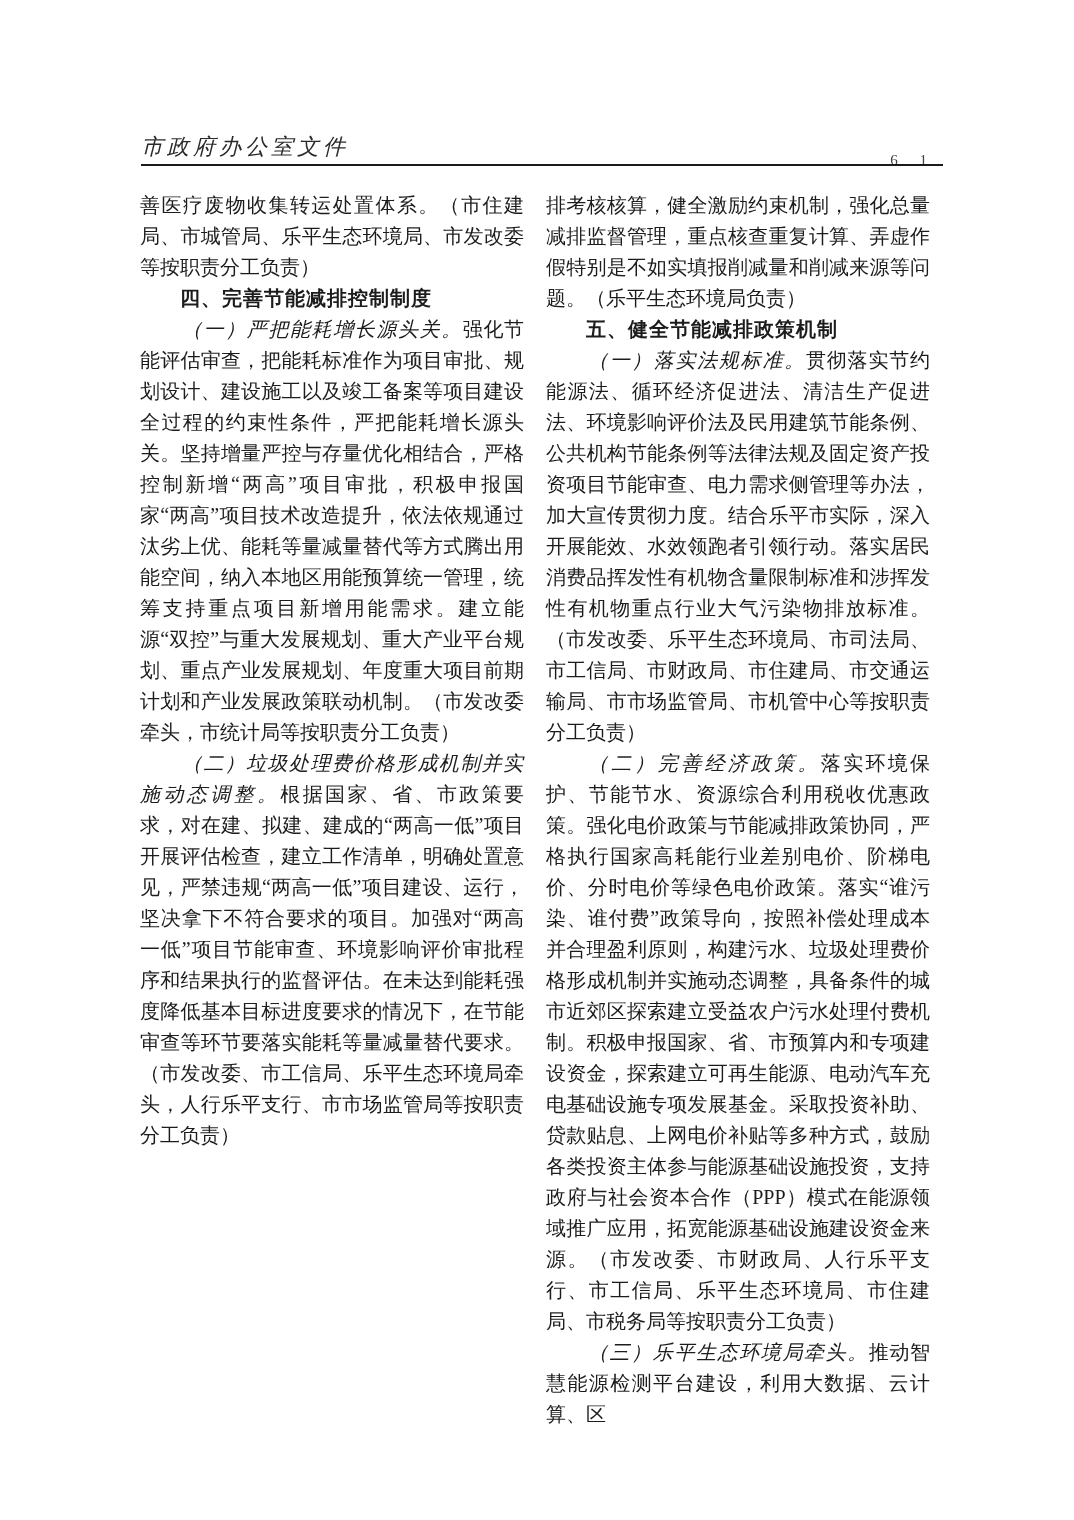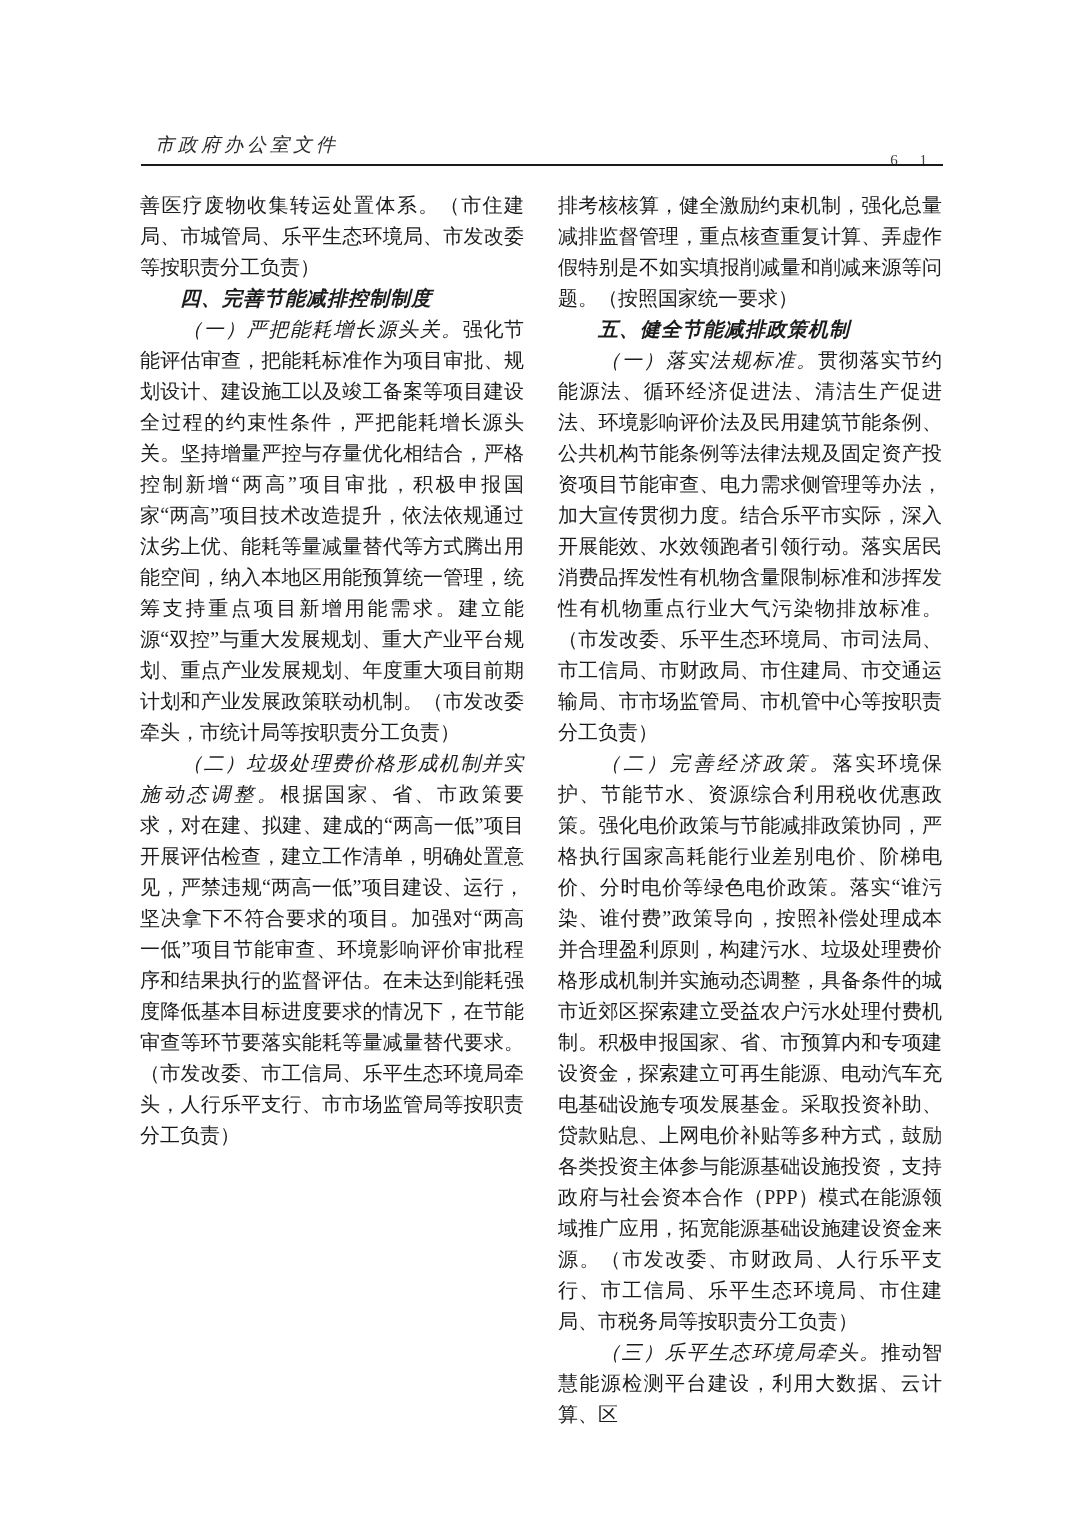--- a/index.html
+++ b/index.html
@@ -9,23 +9,23 @@
     width: 1074px;
     height: 1520px;
     background: #ffffff;
     font-family: "Liberation Serif", serif;
     color: #1c1c1c;
     overflow: hidden;
     margin: 0 auto;
   }
   .header-title {
     position: absolute;
-    left: 155px;
+    left: 141px;
     top: 132px;
-    font-size: 19px;
+    font-size: 22px;
     letter-spacing: 4px;
     font-style: italic;
     color: #2a2a2a;
     font-family: "Liberation Serif", serif;
   }
   .page-number {
     position: absolute;
     right: 138px;
     top: 152px;
     font-size: 15px;
@@ -40,42 +40,41 @@
     width: 802px;
     height: 0;
     border-top: 2px solid #1a1a1a;
   }
   .columns {
     position: absolute;
     left: 140px;
     top: 190px;
     width: 802px;
     display: flex;
-    gap: 34px;
+    gap: 22px;
   }
   .column {
     width: 384px;
     flex: 0 0 384px;
   }
   .column p {
     font-size: 20px;
     line-height: 31px;
     text-align: justify;
     word-break: break-all;
     color: #1c1c1c;
   }
   .para-indent { text-indent: 2.1em; }
   .section-heading {
     font-family: "Liberation Sans", sans-serif;
     font-weight: 700;
     font-size: 21px;
     text-indent: 2.0em;
     letter-spacing: 1px;
     color: #111;
-    font-style: italic;
   }
   .lead {
     font-style: italic;
     letter-spacing: 1px;
   }
 </style>
 </head>
 <body>
 
 <div class="page">
@@ -89,21 +88,21 @@
   <div class="columns">
 
     <div class="column">
       <p>善医疗废物收集转运处置体系。（市住建局、市城管局、乐平生态环境局、市发改委等按职责分工负责）</p>
       <p class="section-heading">四、完善节能减排控制制度</p>
       <p class="para-indent"><span class="lead">（一）严把能耗增长源头关。</span><span>强化节能评估审查，把能耗标准作为项目审批、规划设计、建设施工以及竣工备案等项目建设全过程的约束性条件，严把能耗增长源头关。坚持增量严控与存量优化相结合，严格控制新增“两高”项目审批，积极申报国家“两高”项目技术改造提升，依法依规通过汰劣上优、能耗等量减量替代等方式腾出用能空间，纳入本地区用能预算统一管理，统筹支持重点项目新增用能需求。建立能源“双控”与重大发展规划、重大产业平台规划、重点产业发展规划、年度重大项目前期计划和产业发展政策联动机制。（市发改委牵头，市统计局等按职责分工负责）</span></p>
       <p class="para-indent"><span class="lead">（二）垃圾处理费价格形成机制并实施动态调整。</span><span>根据国家、省、市政策要求，对在建、拟建、建成的“两高一低”项目开展评估检查，建立工作清单，明确处置意见，严禁违规“两高一低”项目建设、运行，坚决拿下不符合要求的项目。加强对“两高一低”项目节能审查、环境影响评价审批程序和结果执行的监督评估。在未达到能耗强度降低基本目标进度要求的情况下，在节能审查等环节要落实能耗等量减量替代要求。（市发改委、市工信局、乐平生态环境局牵头，人行乐平支行、市市场监管局等按职责分工负责）</span></p>
     </div>
 
     <div class="column">
-      <p>排考核核算，健全激励约束机制，强化总量减排监督管理，重点核查重复计算、弄虚作假特别是不如实填报削减量和削减来源等问题。（按照国家统一要求）</p>
+      <p>排考核核算，健全激励约束机制，强化总量减排监督管理，重点核查重复计算、弄虚作假特别是不如实填报削减量和削减来源等问题。（乐平生态环境局负责）</p>
       <p class="section-heading">五、健全节能减排政策机制</p>
       <p class="para-indent"><span class="lead">（一）落实法规标准。</span><span>贯彻落实节约能源法、循环经济促进法、清洁生产促进法、环境影响评价法及民用建筑节能条例、公共机构节能条例等法律法规及固定资产投资项目节能审查、电力需求侧管理等办法，加大宣传贯彻力度。结合乐平市实际，深入开展能效、水效领跑者引领行动。落实居民消费品挥发性有机物含量限制标准和涉挥发性有机物重点行业大气污染物排放标准。（市发改委、乐平生态环境局、市司法局、市工信局、市财政局、市住建局、市交通运输局、市市场监管局、市机管中心等按职责分工负责）</span></p>
       <p class="para-indent"><span class="lead">（二）完善经济政策。</span><span>落实环境保护、节能节水、资源综合利用税收优惠政策。强化电价政策与节能减排政策协同，严格执行国家高耗能行业差别电价、阶梯电价、分时电价等绿色电价政策。落实“谁污染、谁付费”政策导向，按照补偿处理成本并合理盈利原则，构建污水、垃圾处理费价格形成机制并实施动态调整，具备条件的城市近郊区探索建立受益农户污水处理付费机制。积极申报国家、省、市预算内和专项建设资金，探索建立可再生能源、电动汽车充电基础设施专项发展基金。采取投资补助、贷款贴息、上网电价补贴等多种方式，鼓励各类投资主体参与能源基础设施投资，支持政府与社会资本合作（PPP）模式在能源领域推广应用，拓宽能源基础设施建设资金来源。（市发改委、市财政局、人行乐平支行、市工信局、乐平生态环境局、市住建局、市税务局等按职责分工负责）</span></p>
       <p class="para-indent"><span class="lead">（三）乐平生态环境局牵头。</span><span>推动智慧能源检测平台建设，利用大数据、云计算、区</span></p>
     </div>
 
   </div>
 </div>
 
 </body></html>

